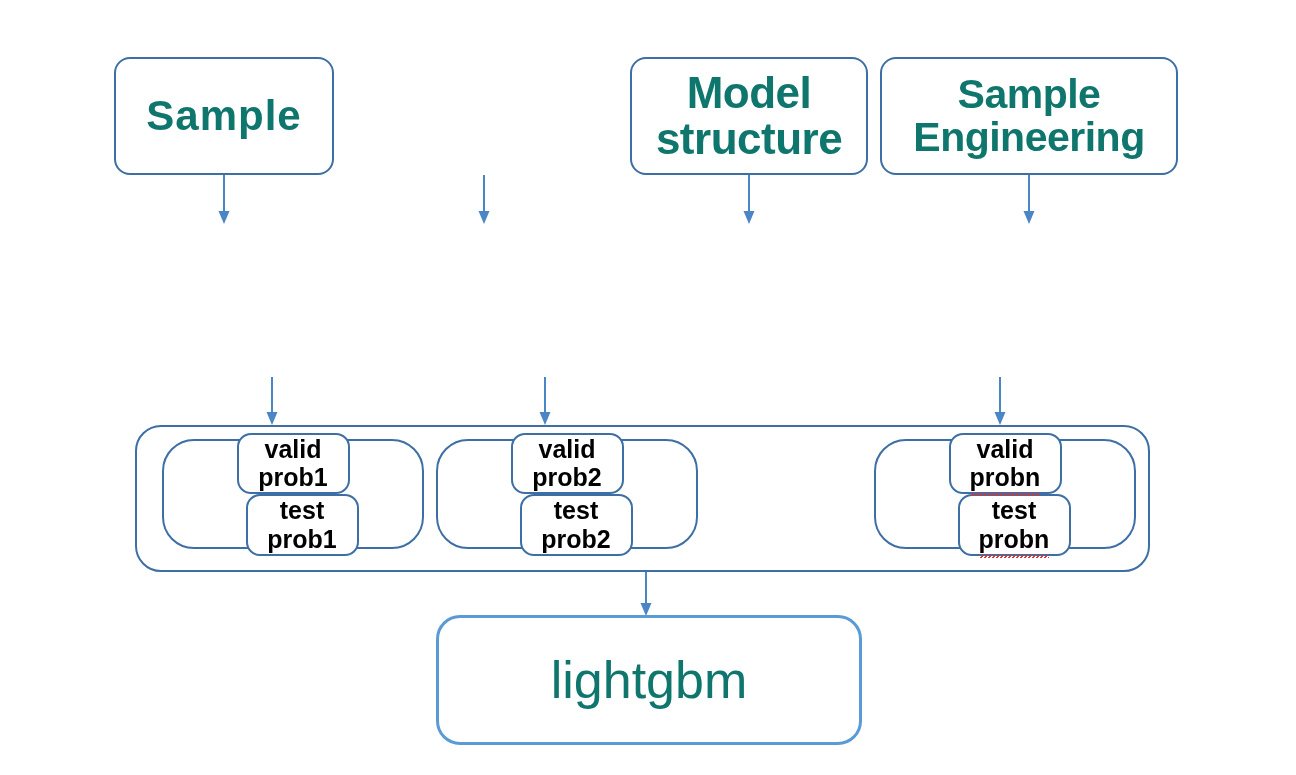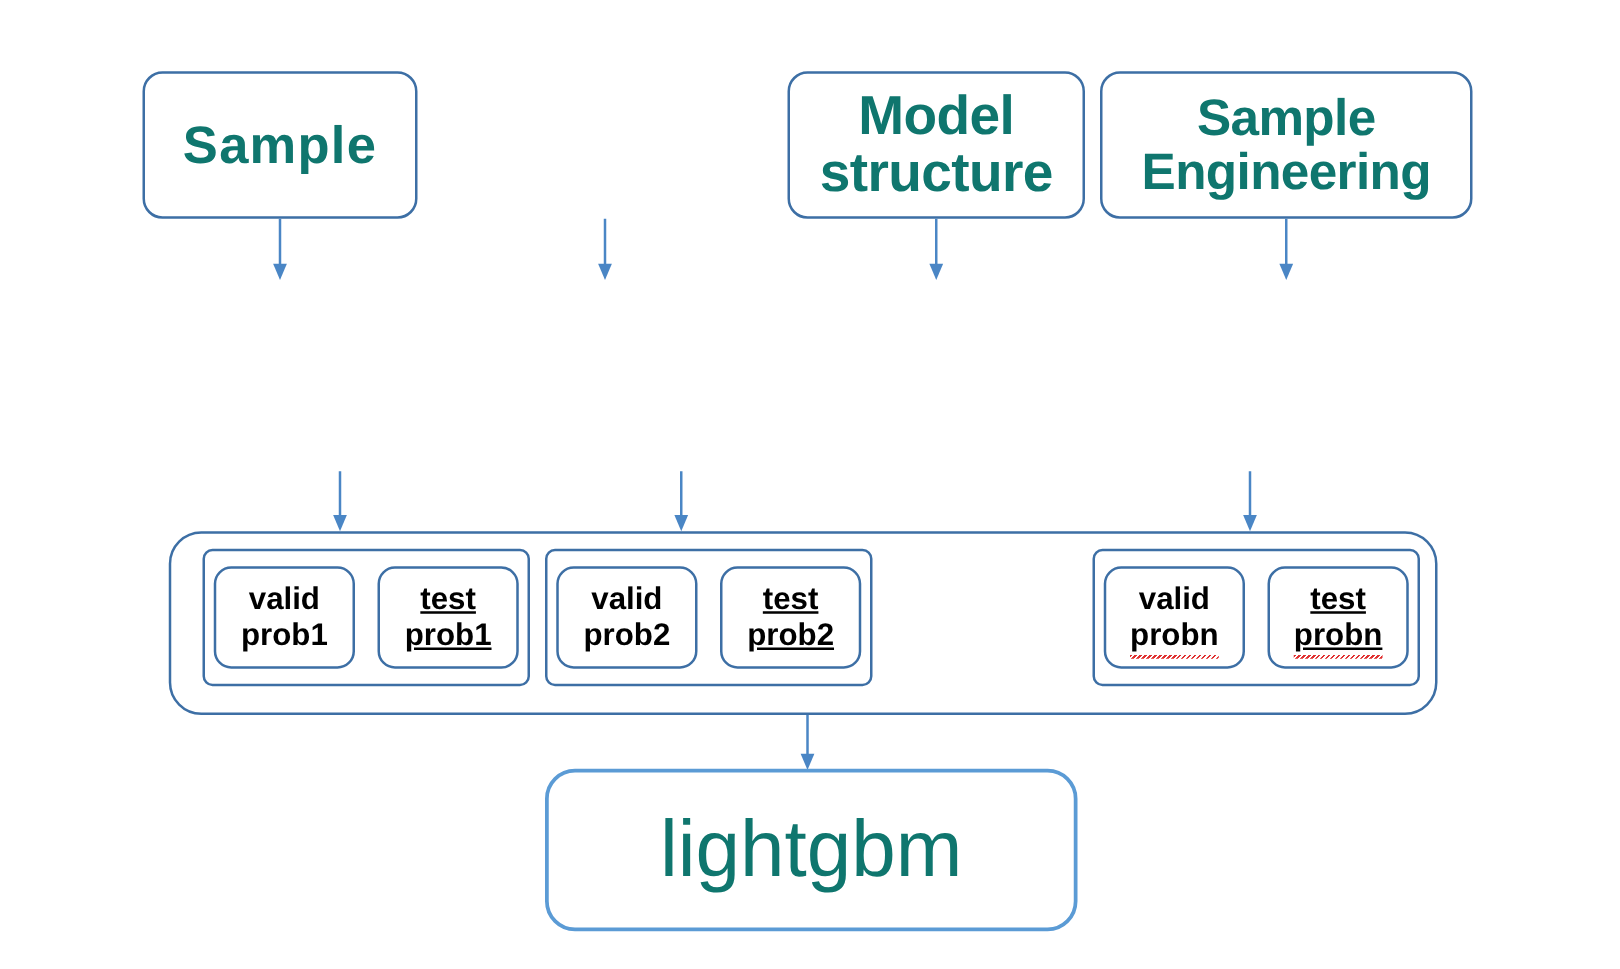--- a/index.html
+++ b/index.html
@@ -74,24 +74,25 @@
     border: 2px solid #3D6FA5;
     border-radius: 26px;
   }
   .prob-group {
     position: absolute;
     top: 12px;
     height: 110px;
     box-sizing: border-box;
     background: #ffffff;
     border: 2px solid #3D6FA5;
-    border-radius: 8px;
+    border-radius: 32px;
     display: flex;
     align-items: center;
     justify-content: center;
+    flex-direction: column;
   }
   #group-1 { left: 25px;  width: 262px; }
   #group-2 { left: 299px; width: 262px; }
   #group-3 { left: 737px; width: 262px; }
 
   .prob-cell {
     box-sizing: border-box;
     width: 113px;
     height: 82px;
     background: #ffffff;
@@ -99,21 +100,21 @@
     border-radius: 14px;
     display: flex;
     flex-direction: column;
     align-items: center;
     justify-content: center;
     font-size: 25px;
     font-weight: bold;
     line-height: 1.15;
     color: #000000;
   }
-  .prob-cell + .prob-cell { margin-left: 18px; text-decoration: underline; }
+  .prob-cell + .prob-cell { margin-left: 18px; }
   .squiggle {
     display: inline-block;
     position: relative;
   }
   .squiggle::after {
     content: "";
     position: absolute;
     left: 0; right: 0; bottom: -4px;
     height: 3px;
     background:
@@ -132,21 +133,21 @@
     font-weight: normal;
     letter-spacing: 2px;
   }
 
   
   #box-lightgbm {
     left: 436px;
     top: 615px;
     width: 426px;
     height: 130px;
-    font-size: 64px;
+    font-size: 52px;
     font-weight: normal;
     border: 3px solid #5B9BD5;
     border-radius: 24px;
   }
 
   
   .arrow {
     position: absolute;
     width: 16px;
     pointer-events: none;

